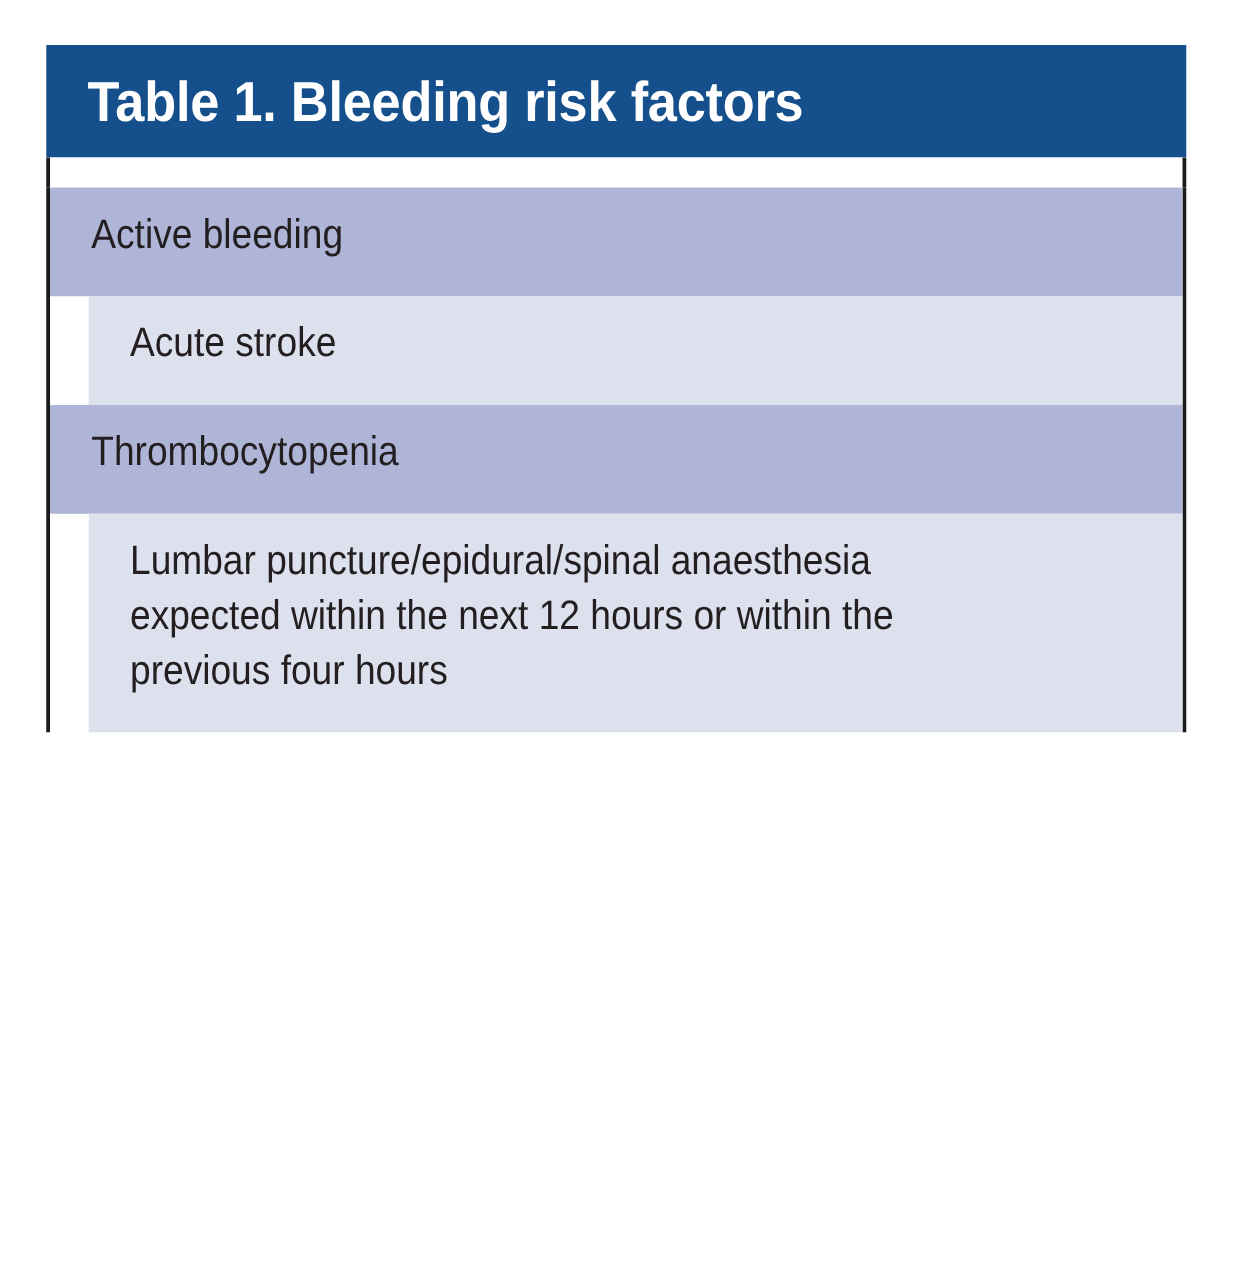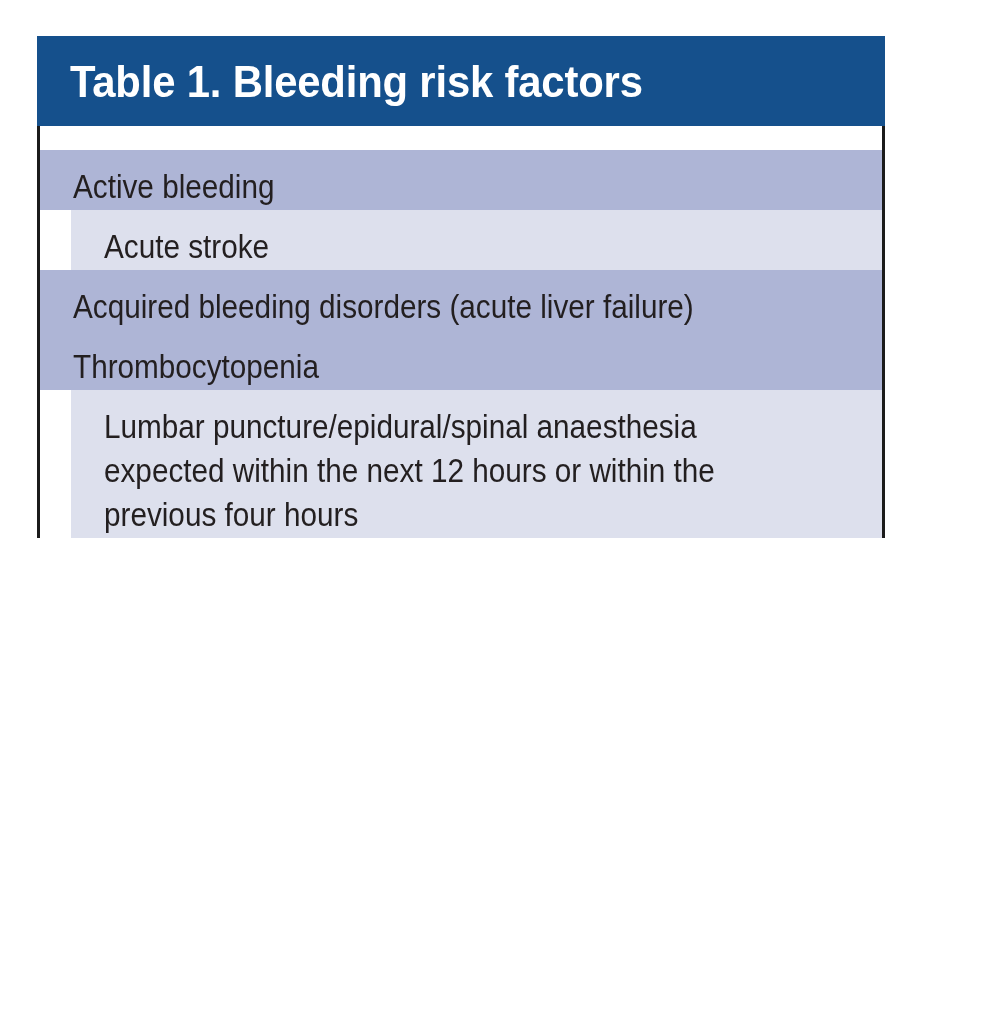--- a/index.html
+++ b/index.html
@@ -11,21 +11,21 @@
     width: 986px;
     height: 1019px;
     font-family: "Liberation Sans", sans-serif;
     -webkit-font-smoothing: antialiased;
   }
 
   #table-figure {
     position: absolute;
     left: 37px;
     top: 36px;
-    width: 848px;
+    width: 912px;
   }
 
   
   #table-header {
     background: #15508c;
     height: 90px;
     box-sizing: border-box;
     display: flex;
     align-items: center;
     padding: 0 0 0 33px;
@@ -52,21 +52,21 @@
   }
 
   
   #table-body {
     border-left: 3px solid #1b1b1b;
     border-right: 3px solid #1b1b1b;
     box-sizing: border-box;
   }
   .table-row {
     box-sizing: border-box;
-    padding: 15px 30px 1px 33px;
+    padding: 15px 30px 28px 33px;
     color: #231f20;
     font-family: "Liberation Sans", sans-serif;
     font-size: 33px;
     line-height: 44px;
     transform-origin: left top;
   }
   .row-shade-dark  { background: #aeb5d6; }
   .row-shade-light { background: #dde0ed; margin-left: 31px; }
 
   .row-text {
@@ -96,23 +96,20 @@
   <div id="table-body">
 
     <div class="table-row row-shade-dark">
       <span class="row-text">Active bleeding</span>
     </div>
 
     <div class="table-row row-shade-light">
       <span class="row-text">Acute stroke</span>
     </div>
 
-    <div class="table-row row-shade-dark">
-      <span class="row-text">Acquired bleeding disorders (acute liver failure)</span>
-    </div>
 
 
     <div class="table-row row-shade-dark">
       <span class="row-text">Thrombocytopenia</span>
     </div>
 
 
 
     <div class="table-row row-shade-light">
       <span class="row-text">Lumbar puncture/epidural/spinal anaesthesia

